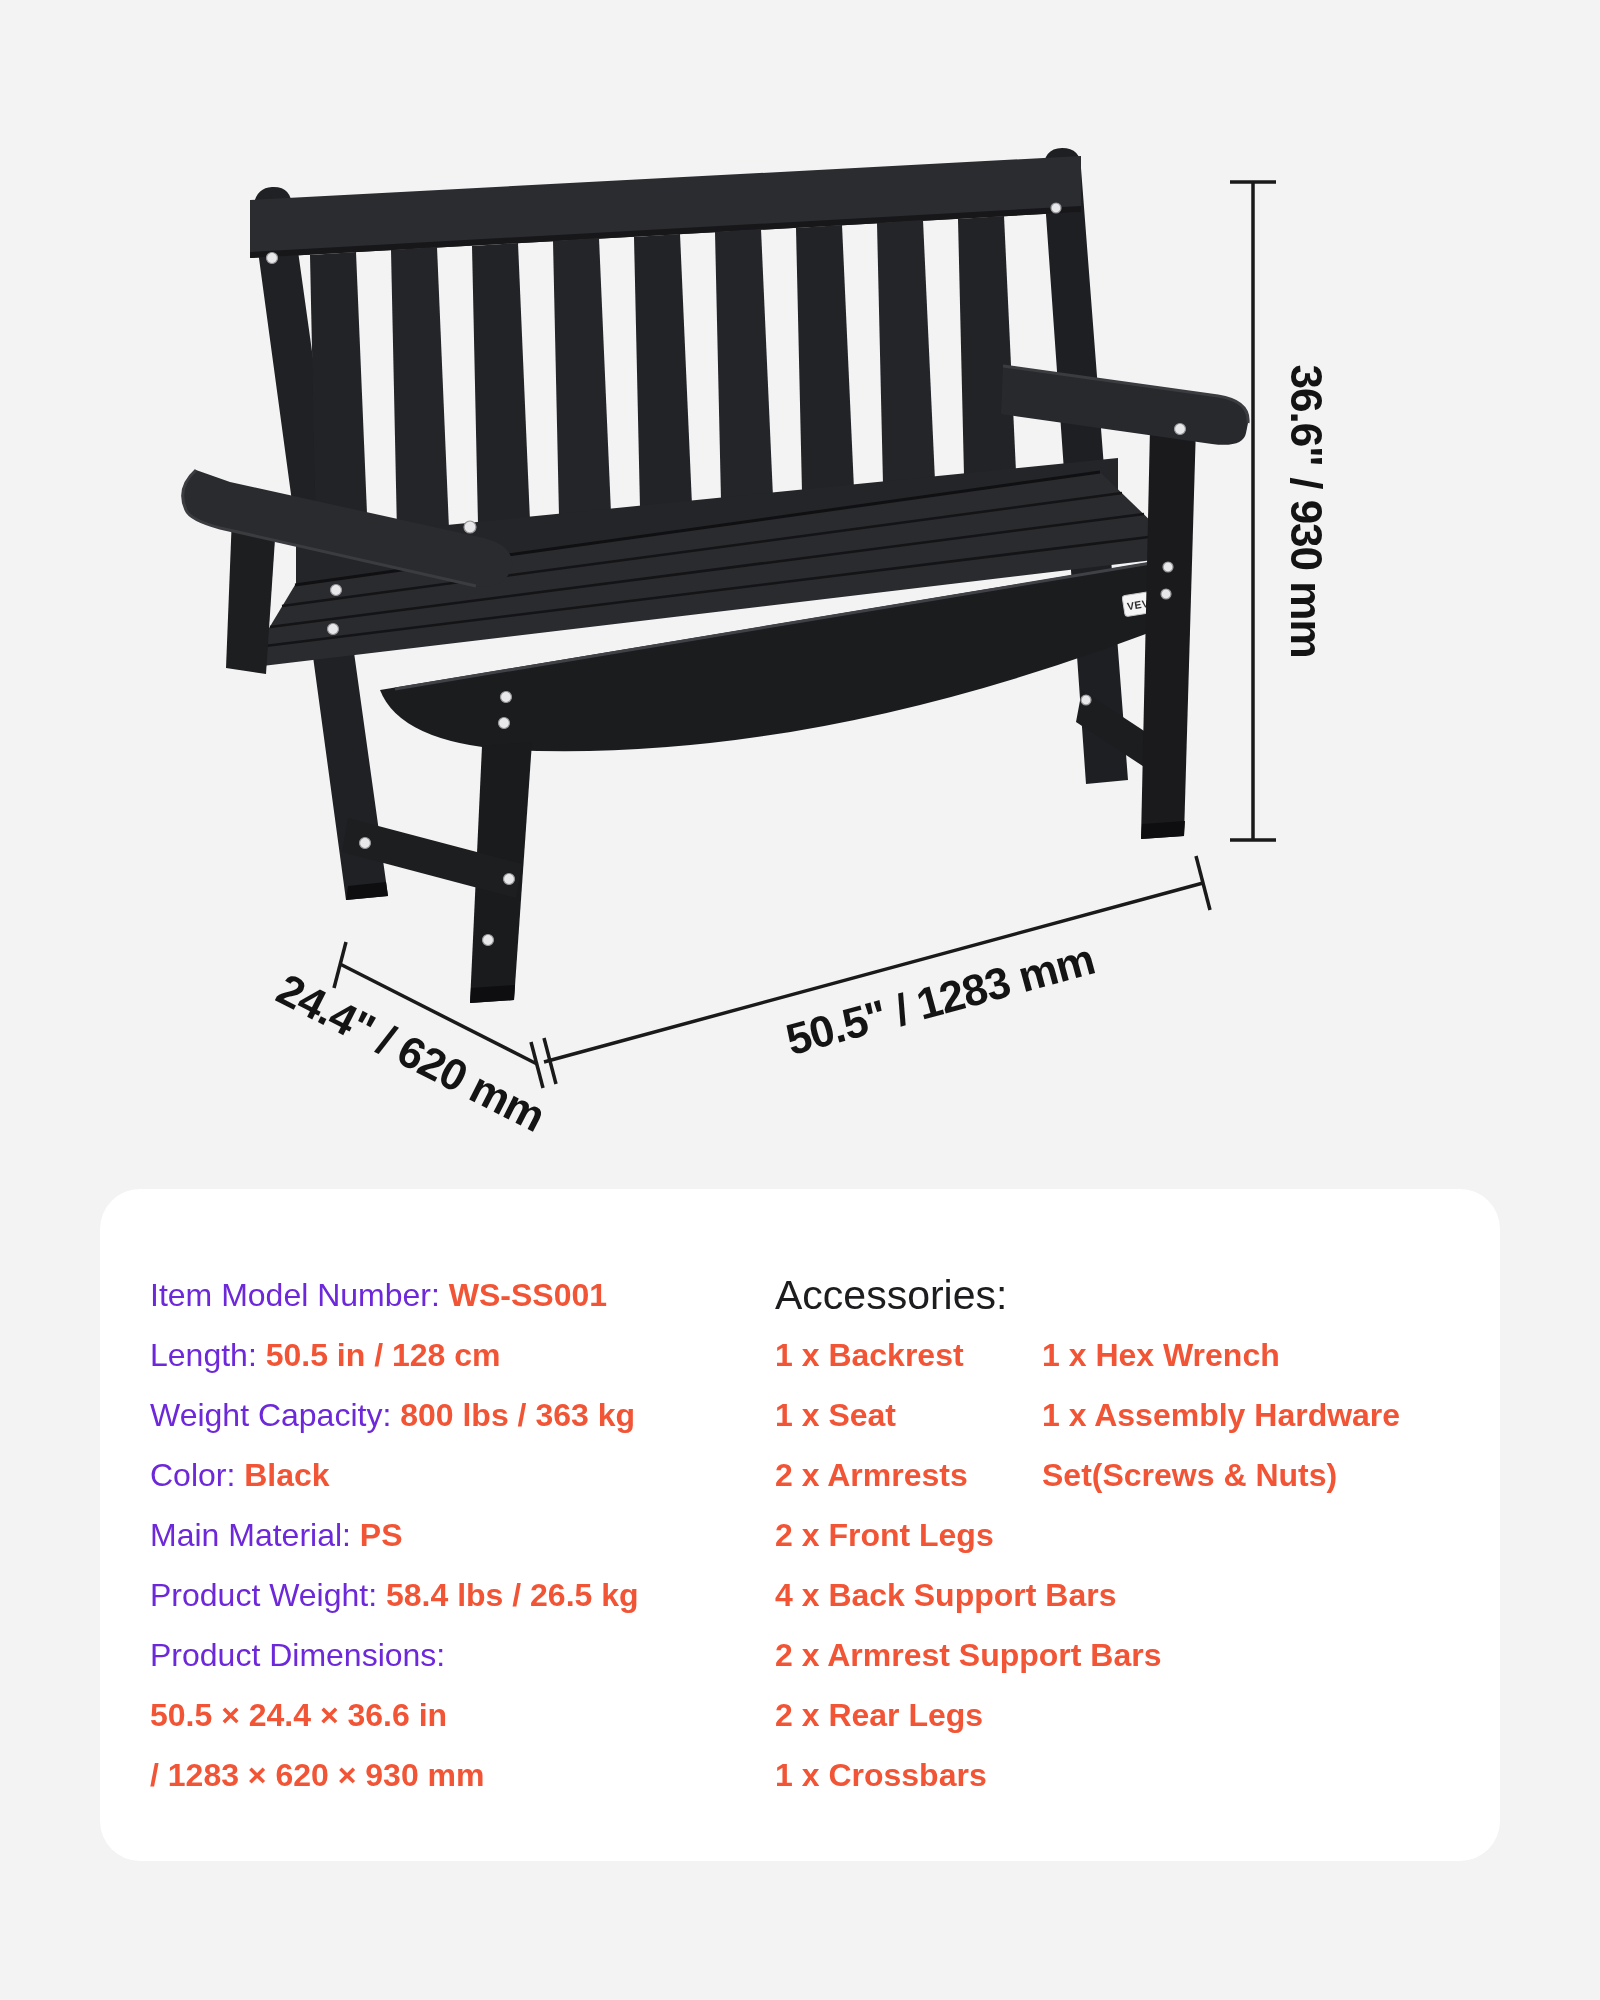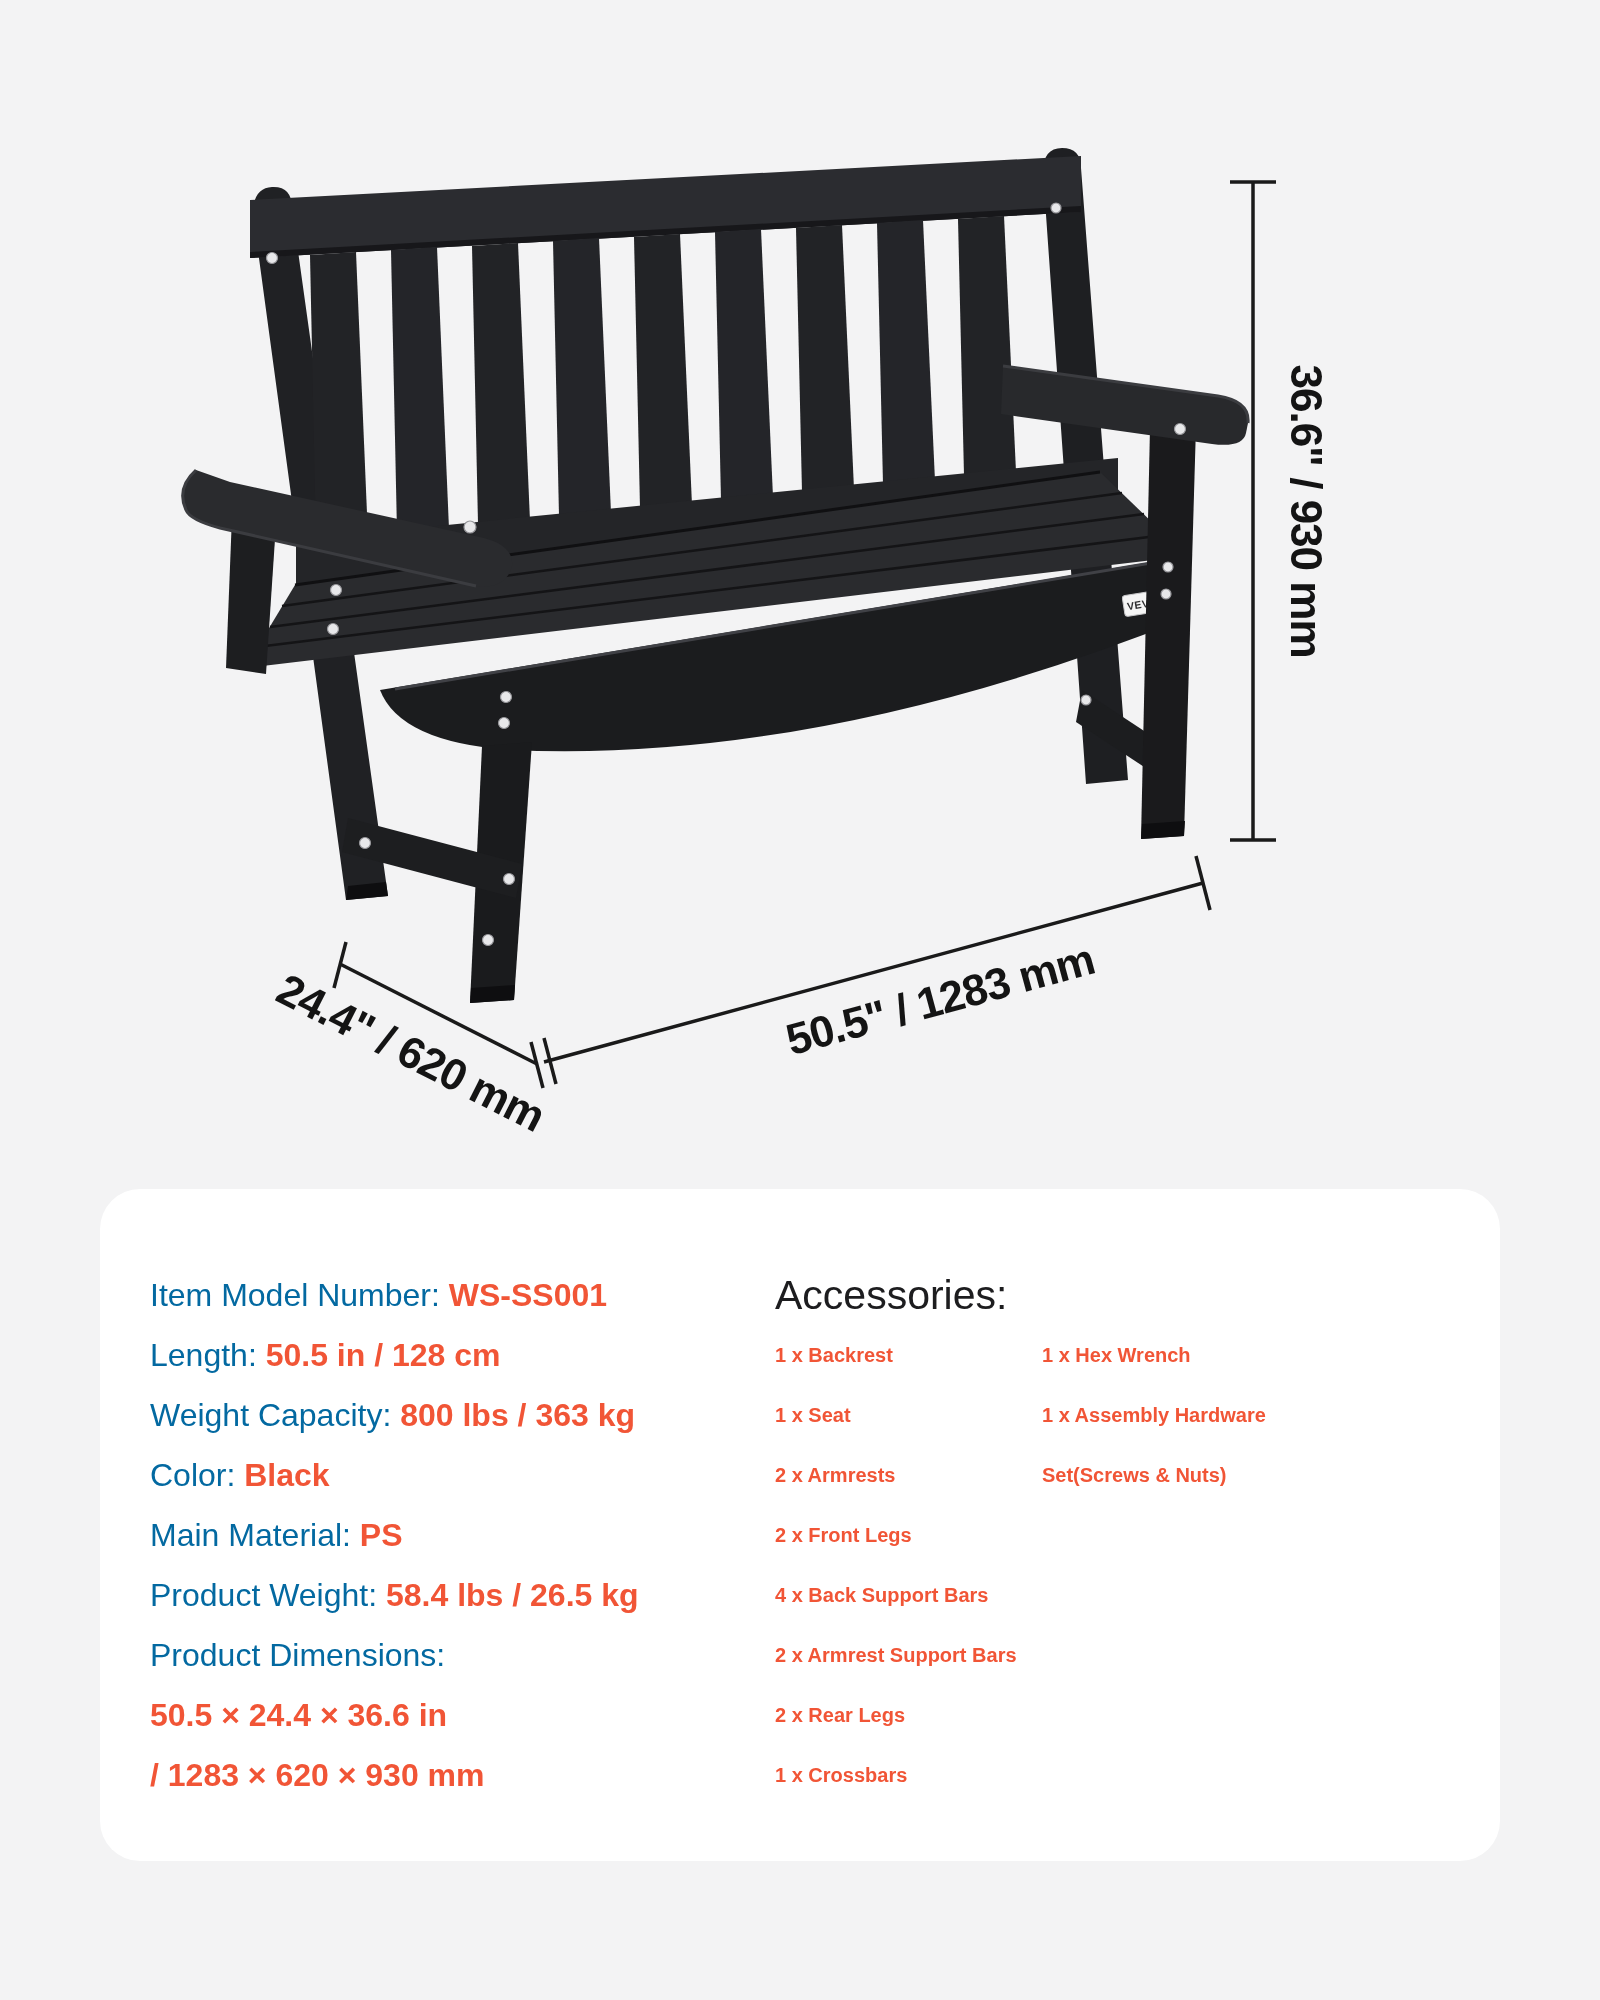--- a/index.html
+++ b/index.html
@@ -12,25 +12,25 @@
   }
   .scene{position:absolute;left:0;top:0;width:1600px;height:2000px;}
   .bench-wrap{position:absolute;left:0;top:0;width:1600px;height:1160px;}
   .spec-card{
     position:absolute;left:100px;top:1189px;width:1400px;height:672px;
     background:#ffffff;border-radius:40px;
   }
   .col-left{position:absolute;left:50px;top:76px;width:600px;}
   .col-right{position:absolute;left:675px;top:76px;width:700px;}
   .spec-row{line-height:60px;font-size:32px;color:#1d1d1f;white-space:nowrap;}
-  .spec-row .lbl{color:#0369a1;font-weight:400;}
+  .spec-row .lbl{color:#6d28d9;font-weight:400;}
   .spec-row .val{color:#f15536;font-weight:700;}
   .acc-header{line-height:60px;font-size:41px;color:#1d1d1f;font-weight:400;}
   .acc-pair{display:grid;grid-template-columns:267px auto;}
-  .acc-item{line-height:60px;font-size:20px;color:#f15536;font-weight:700;white-space:nowrap;}
+  .acc-item{line-height:60px;font-size:32px;color:#f15536;font-weight:700;white-space:nowrap;}
   .dim-label{font-weight:700;font-size:44px;letter-spacing:-1px;fill:#141414;}
   .dim-line{stroke:#1a1a1a;stroke-width:3.5;fill:none;}
 </style>
 </head>
 <body>
 
 <div class="scene">
 
   <div class="bench-wrap">
     <svg width="1600" height="1160" viewBox="0 0 1600 1160">

